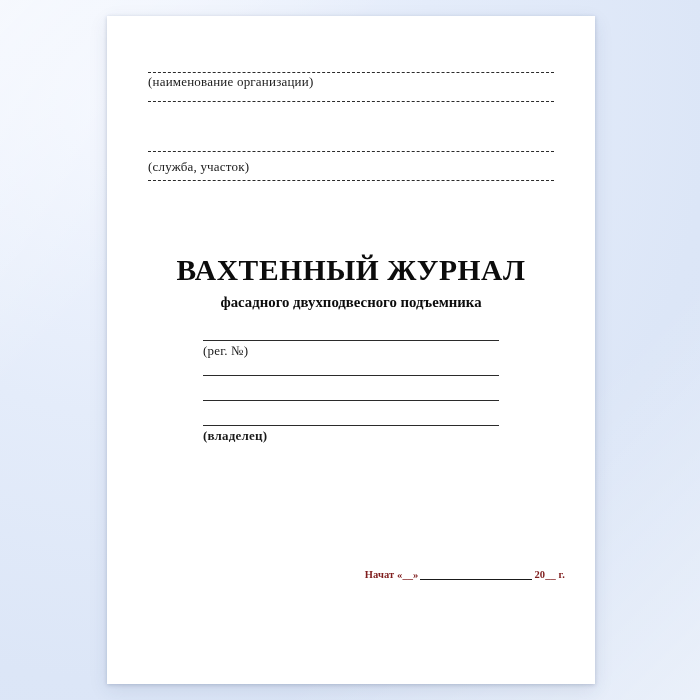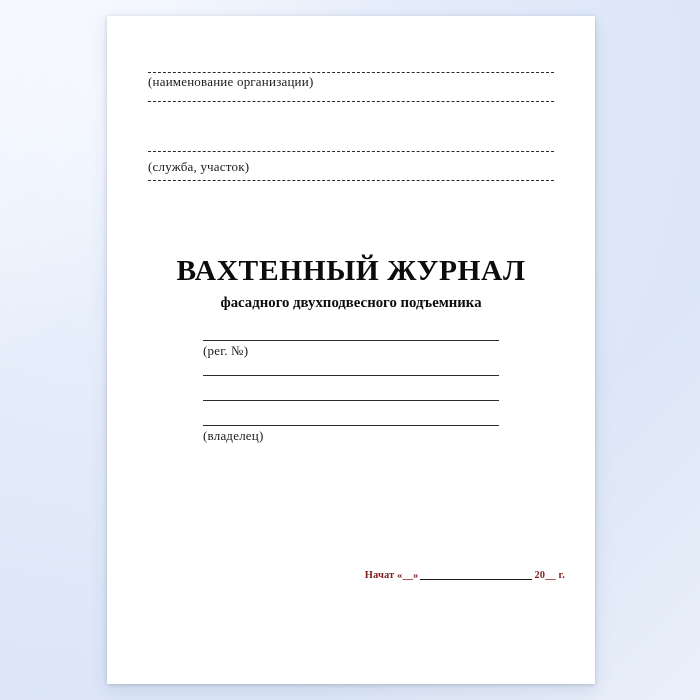--- a/index.html
+++ b/index.html
@@ -129,21 +129,21 @@
 
       <div class="title title-main">ВАХТЕННЫЙ ЖУРНАЛ</div>
       <div class="title title-sub">фасадного двухподвесного подъемника</div>
 
       <div class="rule solid" style="left:96px; top:324px; width:296px;"></div>
       <div class="caption" style="left:96px; top:327px; width:296px;">(рег. №)</div>
 
       <div class="rule solid" style="left:96px; top:359px; width:296px;"></div>
       <div class="rule solid" style="left:96px; top:384px; width:296px;"></div>
       <div class="rule solid" style="left:96px; top:409px; width:296px;"></div>
-      <div class="caption" style="left:96px; top:412px; width:296px;">(владелец)</div>
+      <div class="caption" style="left:96px; top:412px; width:296px;font-weight:bold;">(владелец)</div>
 
       <div class="footer-block">
         <div class="footer-line">
           <span>Начат «__»</span><span class="blank"></span><span>20__ г.</span>
         </div>
       </div>
 
     </div>
   </div>
 

